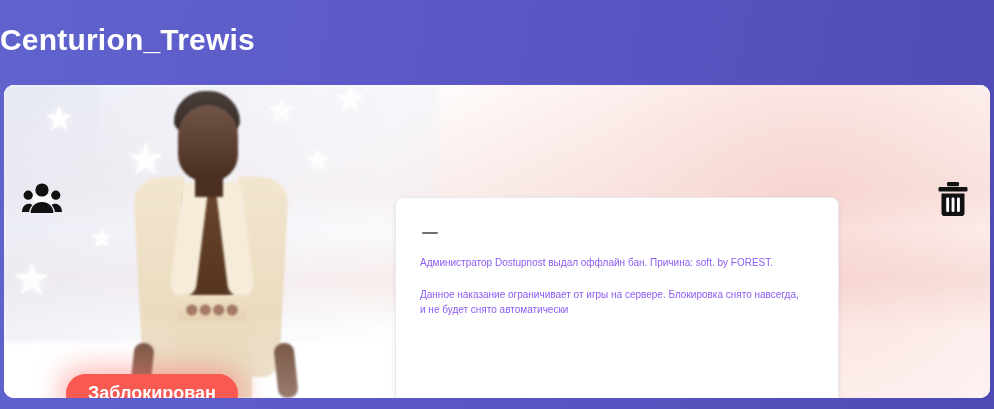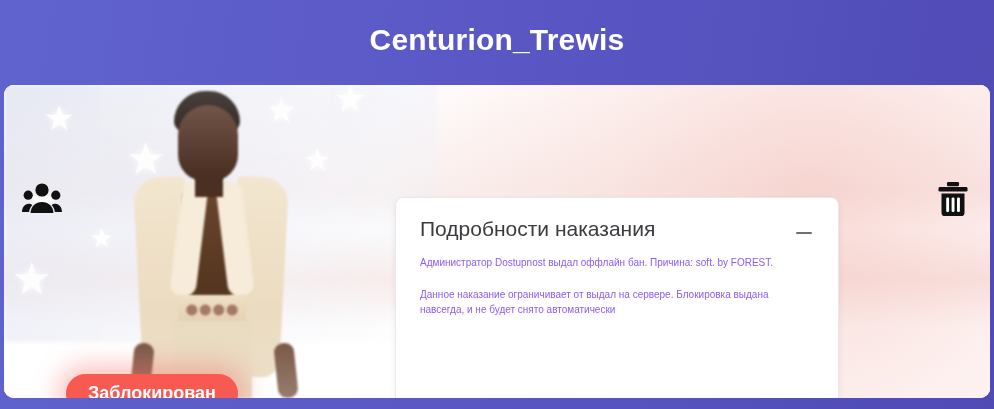--- a/index.html
+++ b/index.html
@@ -18,21 +18,20 @@
     position: relative;
     width: 994px;
     height: 409px;
   }
 
   
   .header {
     height: 85px;
     display: flex;
     align-items: center;
-    justify-content: center;
   }
   .page-title {
     color: #ffffff;
     font-size: 30px;
     font-weight: bold;
     letter-spacing: 0.2px;
     text-align: center;
     line-height: 1;
     margin: 0;
     padding-bottom: 6px;
@@ -312,26 +311,25 @@
         <rect x="10.2" y="16.6" width="2.9" height="14.4" rx="1.2" fill="#ffffff"></rect>
         <rect x="15.6" y="16.6" width="2.9" height="14.4" rx="1.2" fill="#ffffff"></rect>
         <rect x="21" y="16.6" width="2.9" height="14.4" rx="1.2" fill="#ffffff"></rect>
       </svg>
     </div>
 
     <div class="status-badge">Заблокирован</div>
 
     <div class="details-card">
       <div class="details-head">
-        <h2 class="details-title">Подробности наказания</h2>
         <div class="collapse-icon">
           <svg viewBox="0 0 20 20" width="20" height="20" aria-hidden="true">
             <rect x="2" y="9" width="16" height="2" rx="1" fill="currentColor"></rect>
           </svg>
         </div>
       </div>
       <p class="details-para">Администратор Dostupnost выдал оффлайн бан. Причина: soft. by FOREST.</p>
-      <p class="details-para second">Данное наказание ограничивает от выдал на сервере. Блокировка выдана навсегда, и не будет снято автоматически</p>
+      <p class="details-para second">Данное наказание ограничивает от игры на сервере. Блокировка снято навсегда, и не будет снято автоматически</p>
 
     </div>
 
   </div>
 </div>
 
 </body></html>

